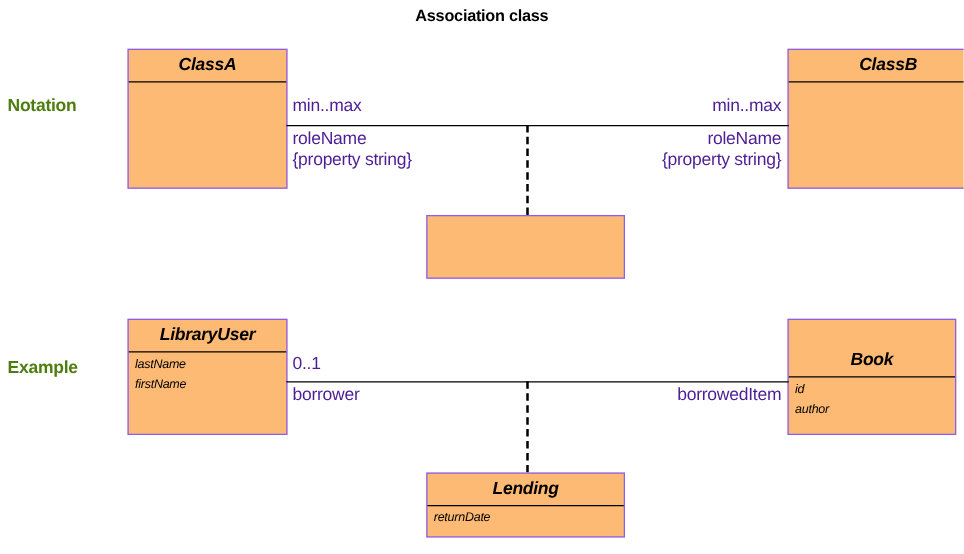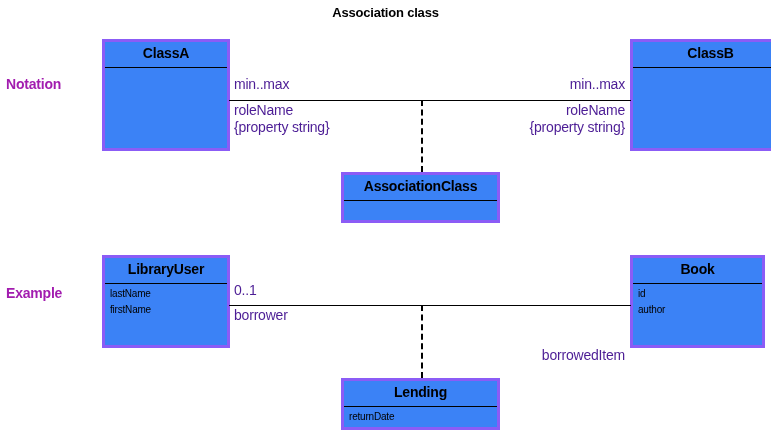--- a/index.html
+++ b/index.html
@@ -23,29 +23,30 @@
     text-align: center;
     font-size: 13px;
     font-weight: bold;
     color: #000000;
     letter-spacing: -0.2px;
   }
   .section-label {
     position: absolute;
     font-size: 14px;
     font-weight: bold;
-    color: #a21caf;
+    color: #4d7c0f;
     letter-spacing: -0.2px;
     white-space: nowrap;
   }
   .uml-class {
     position: absolute;
     box-sizing: border-box;
-    border: 3px solid #8b5cf6;
-    background: #3b82f6;
+    border: 1px solid #8b5cf6;
+    background: #fdba74;
+    font-style: italic;
   }
   .uml-class .cls-name {
     box-sizing: border-box;
     border-bottom: 1px solid #000000;
     text-align: center;
     font-size: 14px;
     font-weight: bold;
     color: #000000;
     letter-spacing: -0.2px;
     line-height: 1;
@@ -111,50 +112,49 @@
 
   <div class="adorn" style="left:234px; top:76px;">min..max</div>
   <div class="adorn" style="left:234px; top:102px;">roleName</div>
   <div class="adorn" style="left:234px; top:119px;">{property string}</div>
 
   <div class="adorn right-align" style="left:431px; top:76px; width:194px;">min..max</div>
   <div class="adorn right-align" style="left:431px; top:102px; width:194px;">roleName</div>
   <div class="adorn right-align" style="left:431px; top:119px; width:194px;">{property string}</div>
 
   <div class="uml-class" style="left:341px; top:172px; width:159px; height:51px;">
-    <div class="cls-name" style="height:26px;">AssociationClass</div>
     <div class="cls-compartment" style="height:23px;"></div>
   </div>
 
   <div class="section-label" style="left:6px; top:285px;">Example</div>
 
   <div class="uml-class" style="left:102px; top:255px; width:128px; height:93px;">
     <div class="cls-name" style="height:26px;">LibraryUser</div>
     <div class="cls-compartment" style="height:65px;">
       <span class="attr">lastName</span>
       <span class="attr">firstName</span>
     </div>
   </div>
 
   <div class="uml-class" style="left:630px; top:255px; width:135px; height:93px;">
-    <div class="cls-name" style="height:26px;">Book</div>
+    <div class="cls-name" style="height:26px;margin-top:20px;">Book</div>
     <div class="cls-compartment" style="height:65px;">
       <span class="attr">id</span>
       <span class="attr">author</span>
     </div>
   </div>
 
   <div class="assoc-line" style="left:229px; top:305px; width:402px;"></div>
 
   <div class="assoc-dashed" style="left:421px; top:305px; height:73px;"></div>
 
   <div class="adorn" style="left:234px; top:282px;">0..1</div>
   <div class="adorn" style="left:234px; top:307px;">borrower</div>
 
-  <div class="adorn right-align" style="left:431px; top:307px; width:194px;margin-top:40px;">borrowedItem</div>
+  <div class="adorn right-align" style="left:431px; top:307px; width:194px;">borrowedItem</div>
 
   <div class="uml-class" style="left:341px; top:378px; width:159px; height:52px;">
     <div class="cls-name" style="height:26px;">Lending</div>
     <div class="cls-compartment" style="height:24px;">
       <span class="attr">returnDate</span>
     </div>
   </div>
 
 </div>
 

